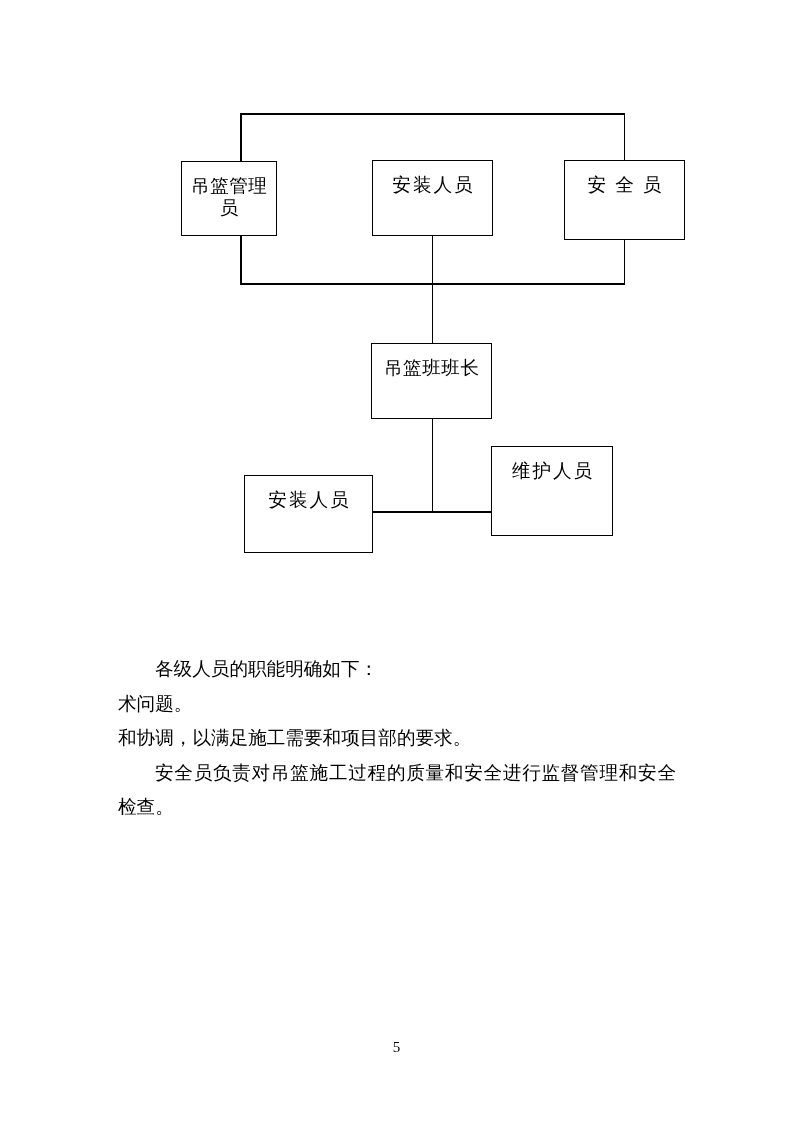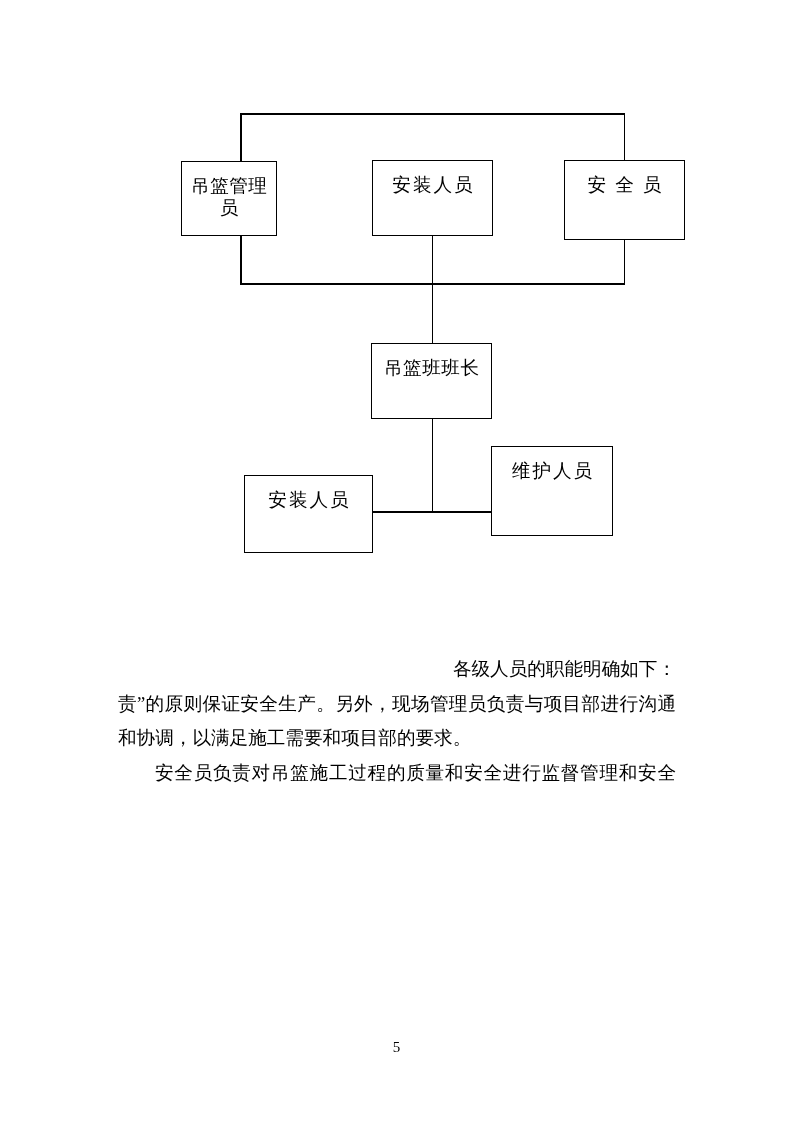--- a/index.html
+++ b/index.html
@@ -57,21 +57,21 @@
   
   .bodytext {
     position: absolute;
     left: 118px;
     top: 652px;
     width: 558px;
     font-size: 18.6px;
     line-height: 34.6px;
   }
   .tline { width: 558px; }
-  .ind  { text-indent: 37px; text-align: right; }
+  .ind  { text-indent: 37px; }
   .just { text-align: justify; text-align-last: justify; }
 
   
   .pagenum {
     position: absolute;
     left: 0;
     top: 1038px;
     width: 793px;
     text-align: center;
     font-size: 15px;
@@ -109,20 +109,21 @@
     <div class="obox b5">
       <span class="ls2">安装人员</span>
     </div>
     <div class="obox b6">
       <span class="ls2">维护人员</span>
     </div>
   </div>
 
   <div class="bodytext">
     <div class="tline ind">各级人员的职能明确如下：</div>
-    <div class="tline just">责”的原则保证安全生产。另外，现场管理员负责与项目部进行沟通</div>
+    <div class="tline">术问题。</div>
     <div class="tline">和协调，以满足施工需要和项目部的要求。</div>
     <div class="tline ind just">安全员负责对吊篮施工过程的质量和安全进行监督管理和安全</div>
+    <div class="tline">检查。</div>
   </div>
 
   <div class="pagenum">5</div>
 
 </div>
 
 </body></html>

